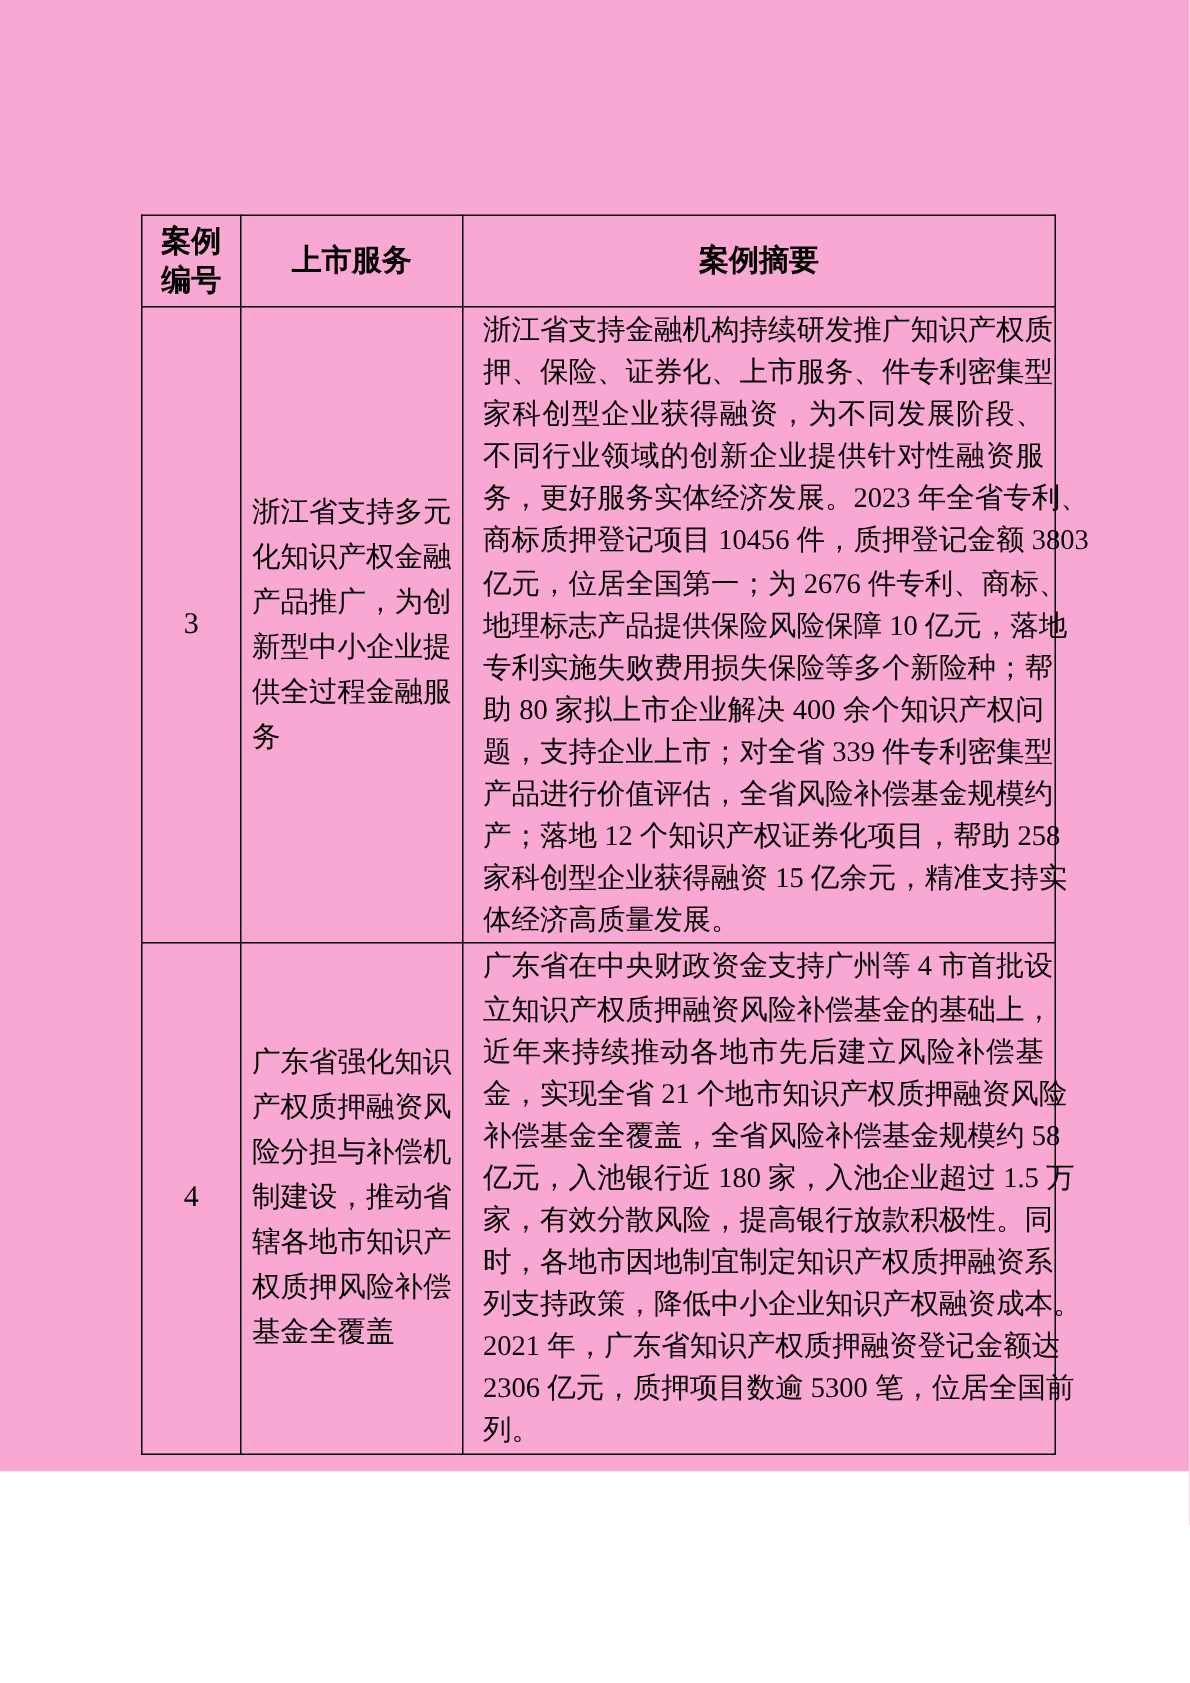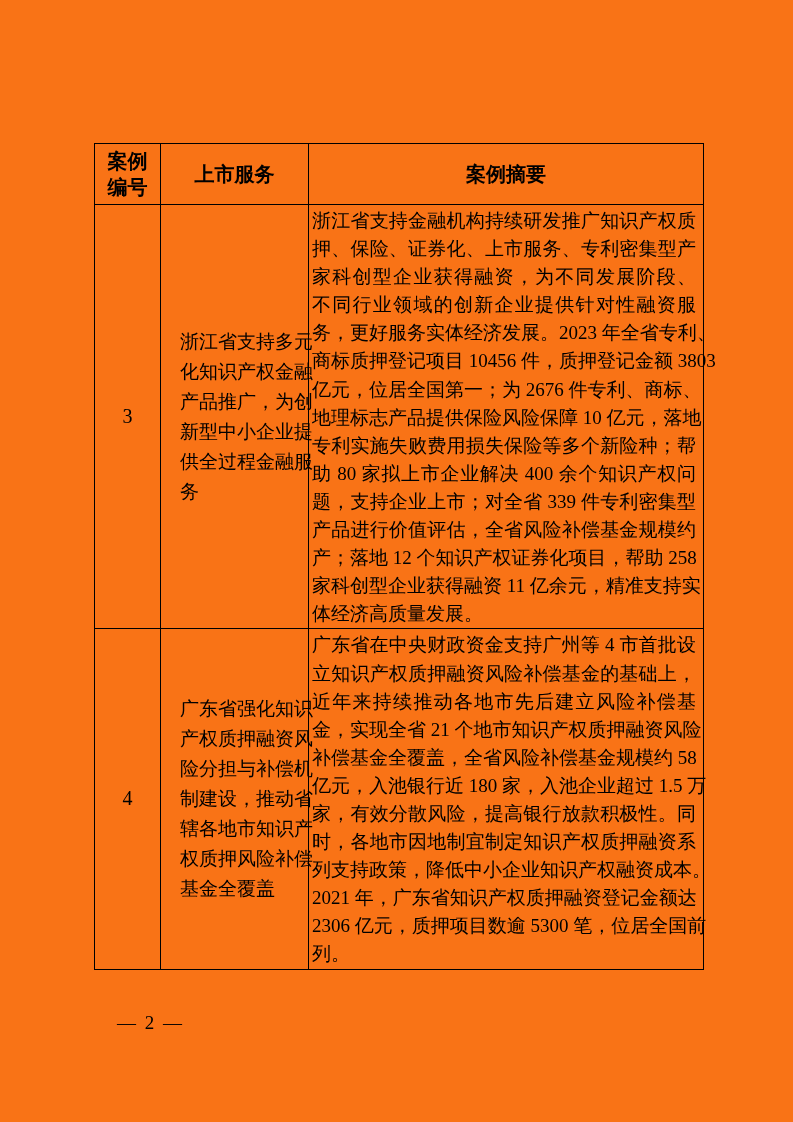--- a/index.html
+++ b/index.html
@@ -4,22 +4,22 @@
 <style>
   * { margin: 0; padding: 0; box-sizing: border-box; }
   html, body { background: #ffffff; }
   body {
     font-family: "Liberation Serif", "DejaVu Serif", serif;
     color: #000000;
   }
   .page {
     position: relative;
     width: 793px;
-    height: 1122px;
-    background: #f97316;
+    height: 981px;
+    background: #f9a8d4;
     overflow: hidden;
   }
   table.doc-table {
     position: absolute;
     left: 94px;
     top: 143px;
     width: 609px;
     border-collapse: collapse;
     table-layout: fixed;
   }
@@ -42,29 +42,29 @@
     vertical-align: middle;
     padding: 0 4px;
   }
   td.num-cell {
     text-align: center;
     vertical-align: middle;
     font-size: 20px;
   }
   td.name-cell {
     vertical-align: middle;
-    padding: 0 19px;
+    padding: 0 7px;
   }
   td.name-cell .jline {
     font-size: 19px;
     line-height: 30px;
   }
   td.summary-cell {
     vertical-align: top;
-    padding: 2px 7px 0 3px;
+    padding: 2px 7px 0 13px;
   }
   td.summary-cell .jline {
     font-size: 19px;
     line-height: 28.1px;
   }
   .jline {
     text-align: justify;
     text-align-last: justify;
     word-break: break-all;
     white-space: nowrap;
@@ -106,33 +106,33 @@
           <td class="name-cell">
             <div class="jline">浙江省支持多元</div>
             <div class="jline">化知识产权金融</div>
             <div class="jline">产品推广，为创</div>
             <div class="jline">新型中小企业提</div>
             <div class="jline">供全过程金融服</div>
             <div class="jline last">务</div>
           </td>
           <td class="summary-cell">
             <div class="jline">浙江省支持金融机构持续研发推广知识产权质</div>
-            <div class="jline">押、保险、证券化、上市服务、专利密集型产</div>
+            <div class="jline">押、保险、证券化、上市服务、件专利密集型</div>
             <div class="jline">家科创型企业获得融资，为不同发展阶段、</div>
             <div class="jline">不同行业领域的创新企业提供针对性融资服</div>
             <div class="jline">务，更好服务实体经济发展。2023 年全省专利、</div>
             <div class="jline">商标质押登记项目 10456 件，质押登记金额 3803</div>
             <div class="jline">亿元，位居全国第一；为 2676 件专利、商标、</div>
             <div class="jline">地理标志产品提供保险风险保障 10 亿元，落地</div>
             <div class="jline">专利实施失败费用损失保险等多个新险种；帮</div>
             <div class="jline">助 80 家拟上市企业解决 400 余个知识产权问</div>
             <div class="jline">题，支持企业上市；对全省 339 件专利密集型</div>
             <div class="jline">产品进行价值评估，全省风险补偿基金规模约</div>
             <div class="jline">产；落地 12 个知识产权证券化项目，帮助 258</div>
-            <div class="jline">家科创型企业获得融资 11 亿余元，精准支持实</div>
+            <div class="jline">家科创型企业获得融资 15 亿余元，精准支持实</div>
             <div class="jline last">体经济高质量发展。</div>
           </td>
         </tr>
         <tr class="row-4">
           <td class="num-cell">4</td>
           <td class="name-cell">
             <div class="jline">广东省强化知识</div>
             <div class="jline">产权质押融资风</div>
             <div class="jline">险分担与补偿机</div>
             <div class="jline">制建设，推动省</div>

